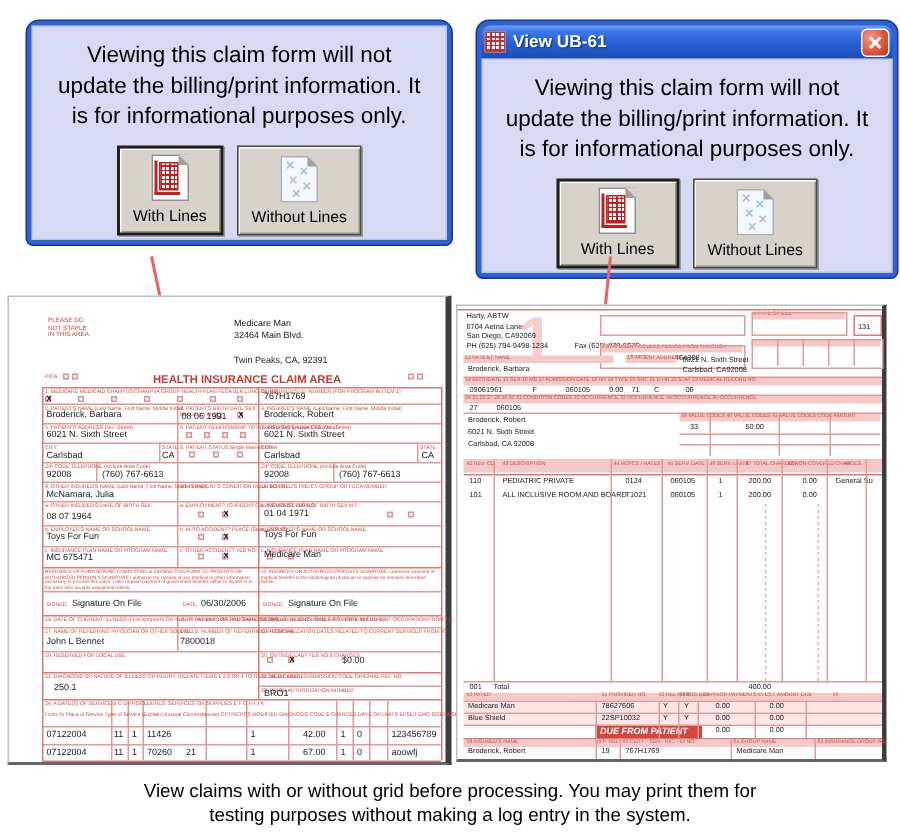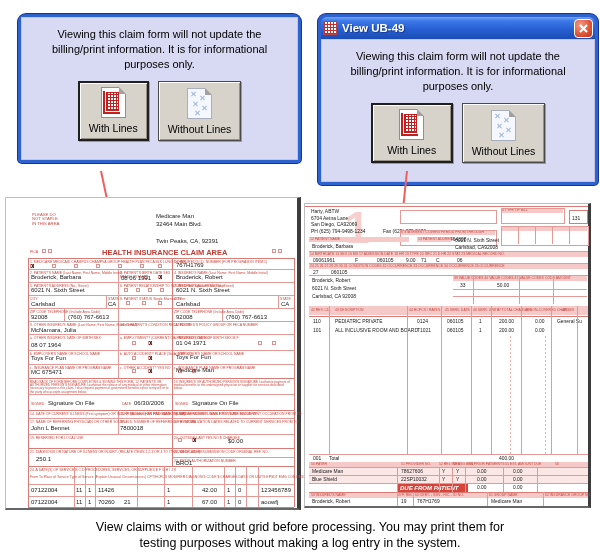--- a/index.html
+++ b/index.html
@@ -9,21 +9,21 @@
   .dlg{position:absolute;background:#2E62CE;border-radius:8px 8px 4px 4px;padding:3px;box-shadow:0 0 0 1px #16329C;}
   .tbar{height:22px;display:flex;align-items:center;gap:5px;padding:0 2px;border-radius:6px 6px 0 0;
         background:linear-gradient(180deg,#6FA3F5 0%,#3C78E8 18%,#2760D4 55%,#1C4CB4 100%);}
   .ticon{width:14px;height:14px;background:#fff;border:1px solid #B84040;box-sizing:border-box;
          background-image:repeating-linear-gradient(0deg,#C03030 0 1px,transparent 1px 3px),
                           repeating-linear-gradient(90deg,#C03030 0 1px,transparent 1px 3px);}
   .ttext{color:#fff;font-weight:bold;font-size:11.5px;text-shadow:1px 1px 1px #1A3A8C;}
   .closeb{margin-left:auto;width:19px;height:19px;border-radius:4px;border:1px solid #fff;box-sizing:border-box;
           background:radial-gradient(circle at 32% 30%,#F49C86,#E2573A 55%,#B8361A);display:flex;align-items:center;justify-content:center;}
   .client{background:#D8D9F2;height:143px;position:relative;box-shadow:inset 0 0 0 1px #C2C4E6;}
-  .dmsg{padding:10px 15px 0;font-size:11px;line-height:1.38;text-align:center;color:#000;}
+  .dmsg{padding:10px 15px 0;font-size:15px;line-height:1.38;text-align:center;color:#000;}
   .btnrow{display:flex;justify-content:center;gap:9px;margin-top:8px;}
   .xpbtn{height:60px;background:#D7D3CA;border:1px solid #4A4A4A;box-sizing:border-box;
          box-shadow:inset 1px 1px 0 #FCFCFA,inset -1px -1px 0 #96928A,1px 1px 0 #9A9A9A;
          display:flex;flex-direction:column;align-items:center;justify-content:flex-end;
          padding:4px 9px 5px;font-size:10.5px;color:#000;cursor:pointer;}
   .xpbtn.primary{border:2px solid #1F1F1F;}
   .w1 .xpbtn{min-width:62px}
   .w2 .xpbtn{min-width:82px}
 
   
@@ -95,21 +95,21 @@
         </div>
         <span>Without Lines</span>
       </div>
     </div>
   </div>
 </div>
 
 <div class="dlg w2" style="left:318px;top:14px;width:274px;">
   <div class="tbar">
     <div class="ticon"></div>
-    <span class="ttext">View UB-49</span>
+    <span class="ttext">View UB-61</span>
     <div class="closeb">
       <svg width="11" height="11" viewBox="0 0 11 11">
           <path d="M2 2 L9 9 M9 2 L2 9" stroke="#fff" stroke-width="2" fill="none"></path>
         </svg>
     </div>
   </div>
   <div class="client">
     <div class="dmsg">Viewing this claim form will not update the billing/print information. It is for informational purposes only.</div>
     <div class="btnrow">
       <div class="xpbtn primary">

